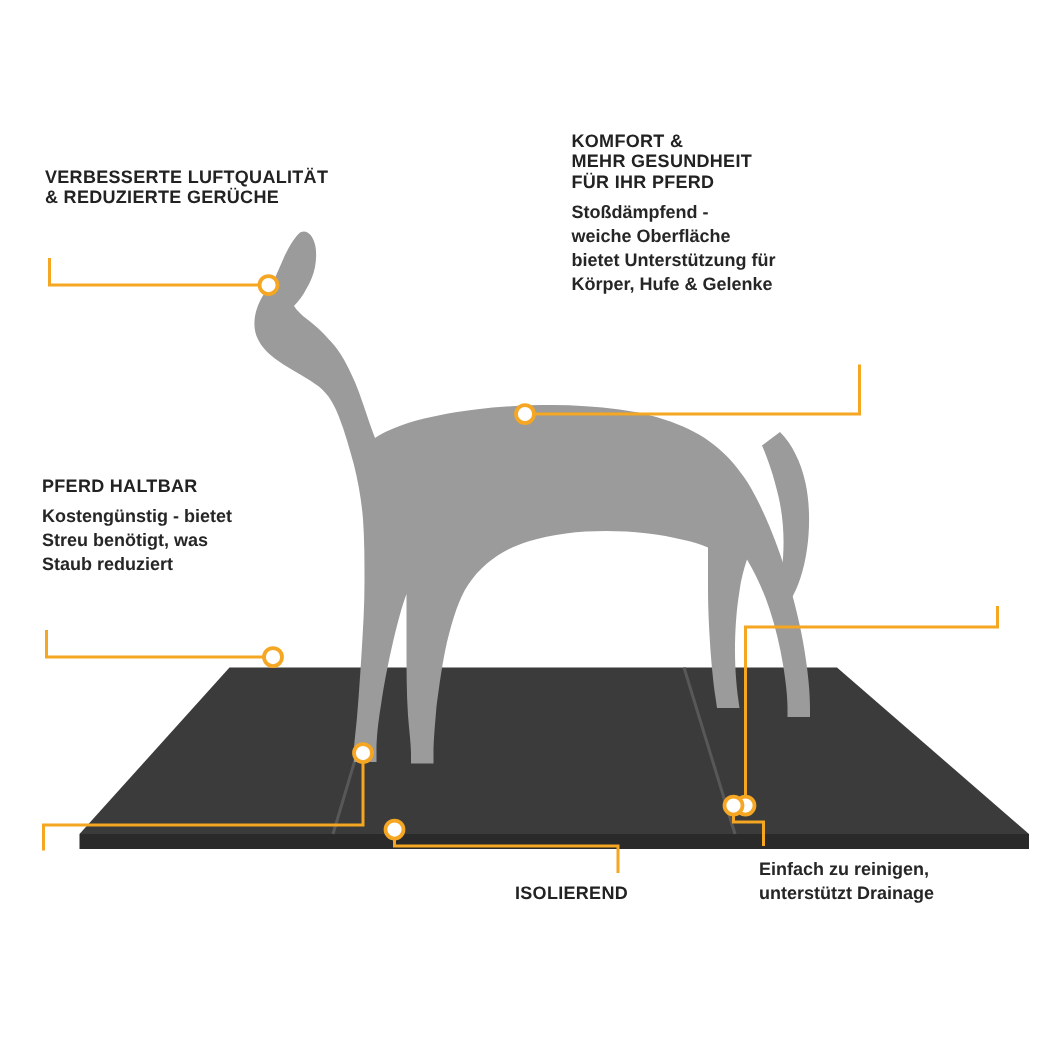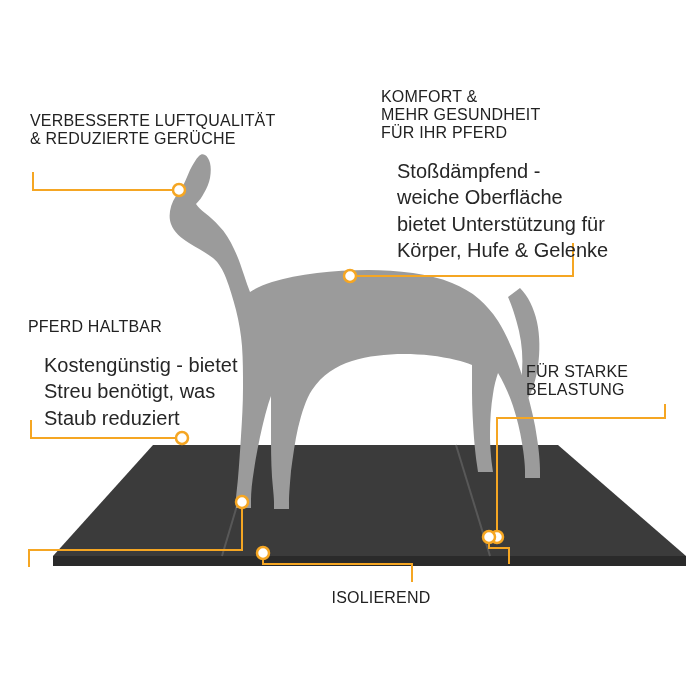--- a/index.html
+++ b/index.html
@@ -13,34 +13,35 @@
     height: 700px;
     background: #ffffff;
     overflow: hidden;
     font-family: "Liberation Sans", sans-serif;
     color: #2b2b2b;
   }
   .callout {
     position: absolute;
   }
   .callout .title {
-    font-weight: normal;
-    font-size: 16px;
+    font-weight: bold;
+    font-size: 12px;
     line-height: 1.12;
     letter-spacing: 0.2px;
     color: #222222;
     margin: 0 0 6px 0;
     white-space: pre-line;
   }
   .callout .body {
-    font-size: 20px;
+    font-size: 12px;
     line-height: 1.32;
     color: #262626;
-    margin: 16px;
+    margin: 0;
     white-space: pre-line;
+    font-weight: bold;
   }
   
   #c-air    { left: 30px;  top: 112px; width: 300px; }
   #c-comfort{ left: 381px; top: 88px;  width: 250px; }
   #c-durable{ left: 28px;  top: 318px; width: 230px; }
   #c-load   { left: 526px; top: 363px; width: 170px; }
   #c-anti   { left: 26px;  top: 575px; width: 225px; }
   #c-insul  { left: 286px; top: 589px; width: 190px; text-align: center; }
   #c-hyg    { left: 506px; top: 572px; width: 195px; }
 
@@ -186,28 +187,26 @@
 Körper, Hufe &amp; Gelenke</p>
   </div>
 
   <div class="callout" id="c-durable">
     <p class="title">PFERD HALTBAR</p>
     <p class="body">Kostengünstig - bietet
 Streu benötigt, was
 Staub reduziert</p>
   </div>
 
-  <div class="callout" id="c-load">
-    <p class="title">FÜR STARKE
-BELASTUNG</p>
-  </div>
 
   <div class="callout" id="c-anti">
   </div>
 
   <div class="callout" id="c-insul">
     <p class="title">ISOLIEREND</p>
   </div>
 
   <div class="callout" id="c-hyg">
+    <p class="body">Einfach zu reinigen,
+unterstützt Drainage</p>
   </div>
 
 </div>
 
 </body></html>

